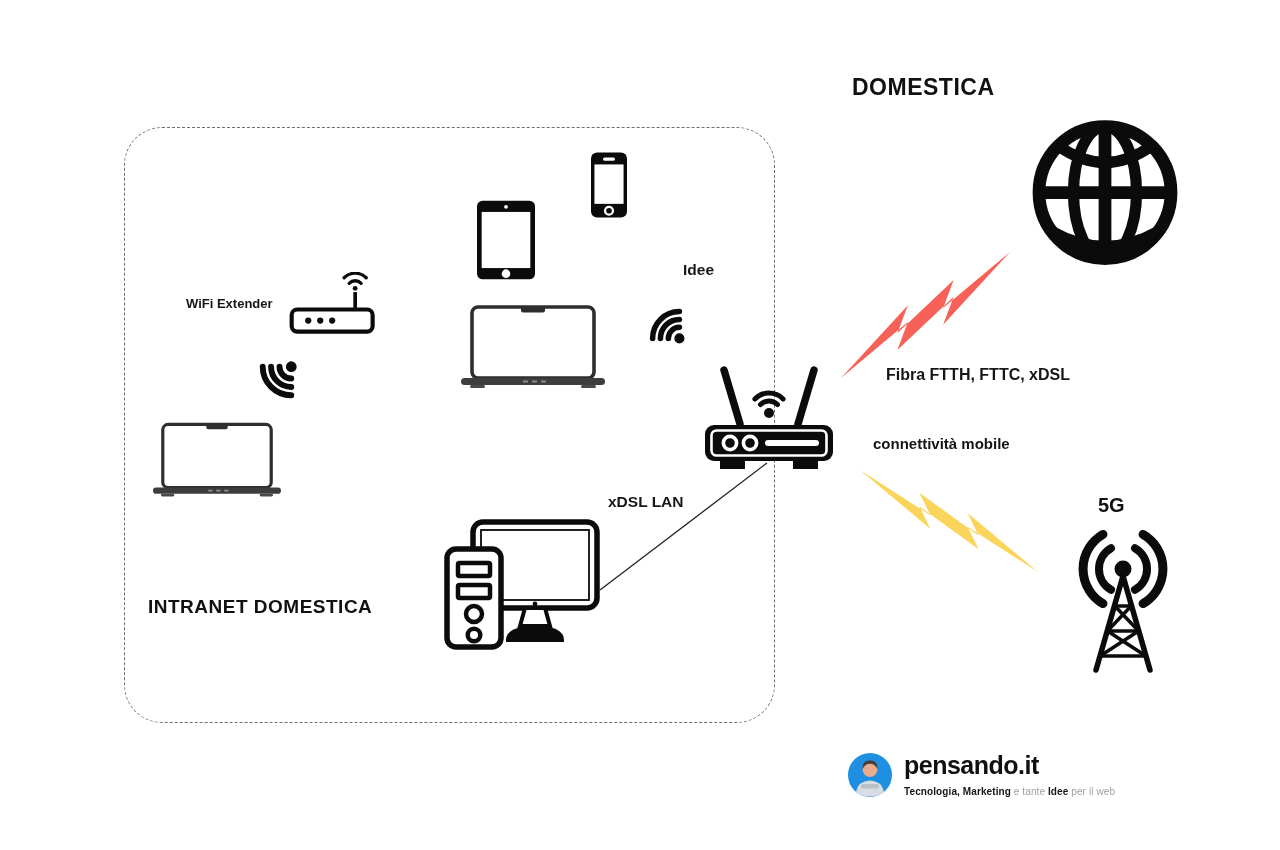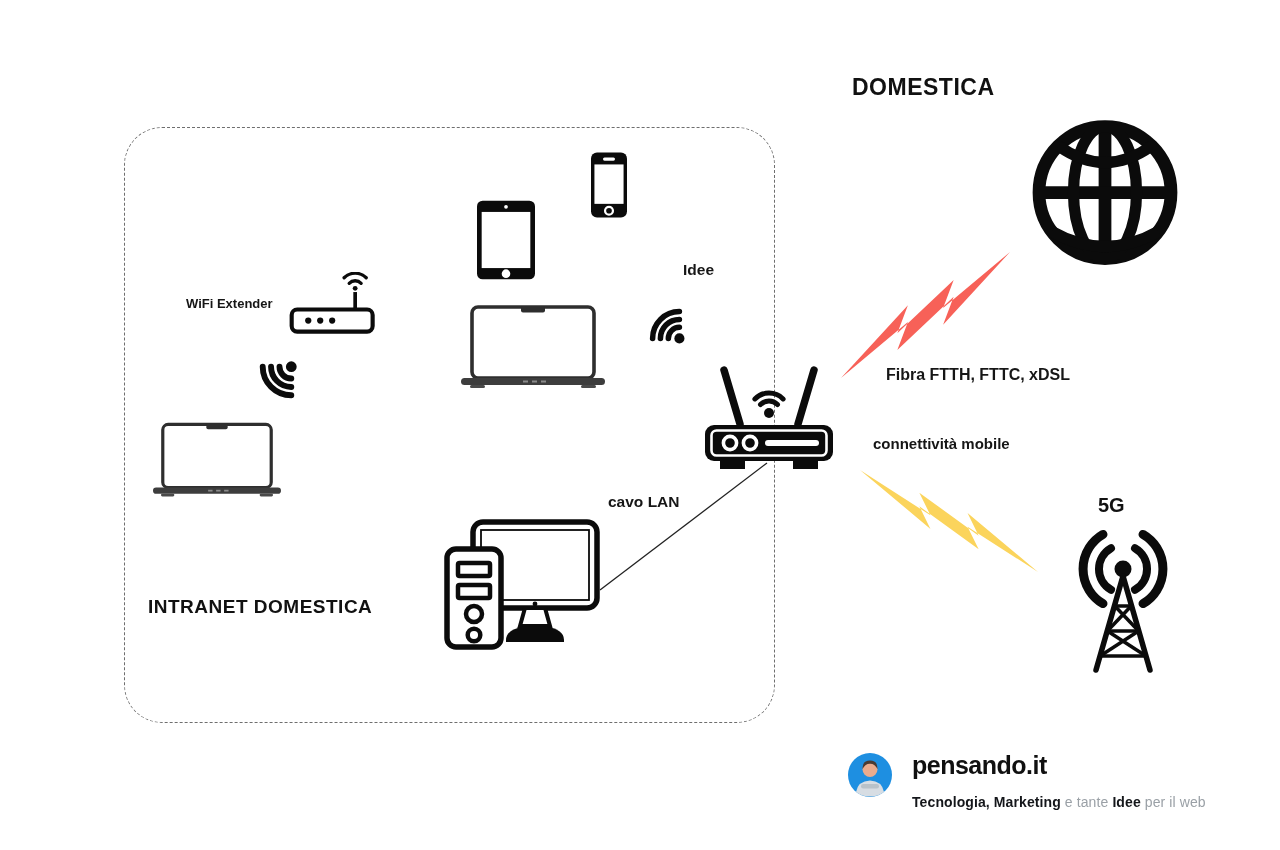--- a/index.html
+++ b/index.html
@@ -8,23 +8,23 @@
     font-family:"Liberation Sans",sans-serif;color:#111;
   }
   .abs{position:absolute;}
   .intranet-box{
     left:124px;top:127px;width:649px;height:594px;
     border:1.5px dashed #6e6e6e;border-radius:38px;background:transparent;
   }
   .lbl{font-weight:700;color:#161616;white-space:nowrap;}
   .title{font-weight:800;letter-spacing:.5px;color:#111;}
   .overlay{left:0;top:0;width:1280px;height:850px;pointer-events:none;}
-  .logo{left:848px;top:753px;display:flex;align-items:flex-start;gap:20px;justify-content:center;}
+  .logo{left:848px;top:753px;display:flex;align-items:flex-start;gap:12px;justify-content:center;}
   .logo-name{font-size:25px;font-weight:800;letter-spacing:-0.5px;color:#101010;line-height:1.0;}
-  .logo-tagline{font-size:14px;color:#9aa0a6;margin-top:16px;letter-spacing:.1px;}
+  .logo-tagline{font-size:10px;color:#9aa0a6;margin-top:8px;letter-spacing:.1px;}
   .logo-tagline b{color:#14161a;font-weight:700;}
   svg{display:block;}
 </style>
 </head>
 <body>
 
 <div class="canvas">
 
   <div class="abs intranet-box"></div>
 
@@ -94,21 +94,21 @@
     <circle cx="92" cy="87" r="2.4" fill="#0b0b0b"></circle>
     <path d="M82 91 L102 91 L107 109 L77 109 Z" fill="#fff" stroke="#0b0b0b" stroke-width="4"></path>
     <path d="M63 123 Q63 112 82 109.5 L102 109.5 Q121 112 121 123 L121 125 L63 125 Z" fill="#0b0b0b"></path>
     <rect x="4" y="32" width="54" height="98" rx="9" fill="#fff" stroke="#0b0b0b" stroke-width="5.5"></rect>
     <rect x="15" y="46" width="32" height="13" rx="1.5" fill="#fff" stroke="#0b0b0b" stroke-width="4.5"></rect>
     <rect x="15" y="68" width="32" height="13" rx="1.5" fill="#fff" stroke="#0b0b0b" stroke-width="4.5"></rect>
     <circle cx="31" cy="97" r="8" fill="#fff" stroke="#0b0b0b" stroke-width="4.5"></circle>
     <circle cx="31" cy="118" r="6.3" fill="#fff" stroke="#0b0b0b" stroke-width="4.5"></circle>
   </svg>
 
-  <div class="abs lbl" style="left:608px;top:493px;font-size:15.5px;">cavo LAN</div>
+  <div class="abs lbl" style="left:608px;top:493px;font-size:15.5px;">xDSL LAN</div>
 
   <div class="abs title" style="left:148px;top:596px;font-size:19px;">INTRANET DOMESTICA</div>
 
   <div class="abs lbl" style="left:683px;top:261px;font-size:15.5px;">Idee</div>
 
   <svg class="abs" style="left:636px;top:295px;transform:rotate(-45deg);" width="60" height="60" viewBox="0 0 76 76">
     <circle cx="38" cy="62" r="6.4" fill="#0b0b0b"></circle>
     <path d="M28.1 52.1 A14 14 0 0 1 47.9 52.1" fill="none" stroke="#0b0b0b" stroke-width="7" stroke-linecap="round"></path>
     <path d="M21 45 A24 24 0 0 1 55 45" fill="none" stroke="#0b0b0b" stroke-width="7" stroke-linecap="round"></path>
     <path d="M14 38 A34 34 0 0 1 62 38" fill="none" stroke="#0b0b0b" stroke-width="7" stroke-linecap="round"></path>

